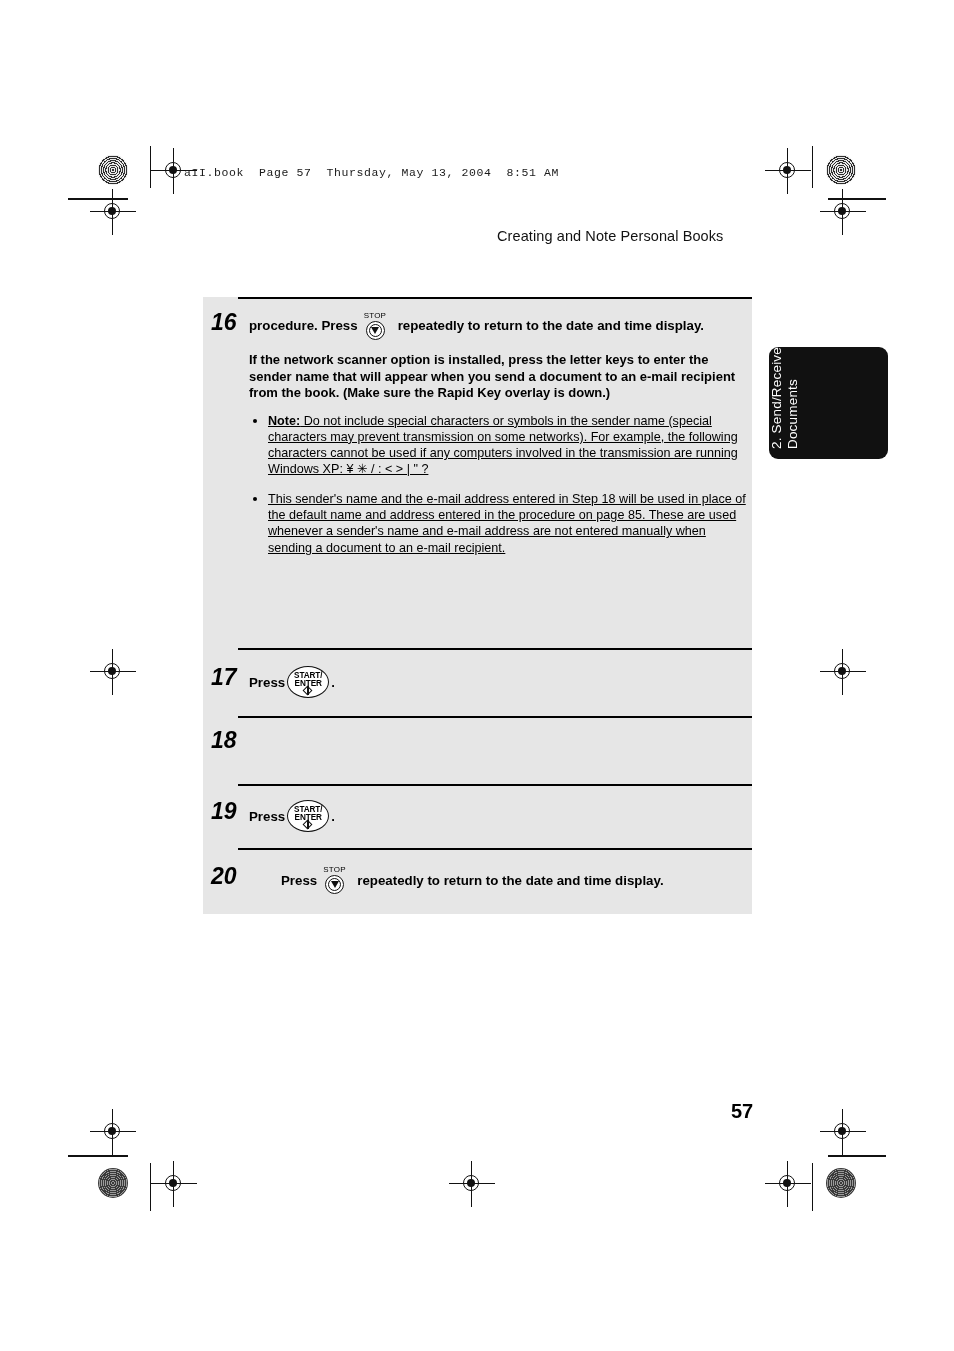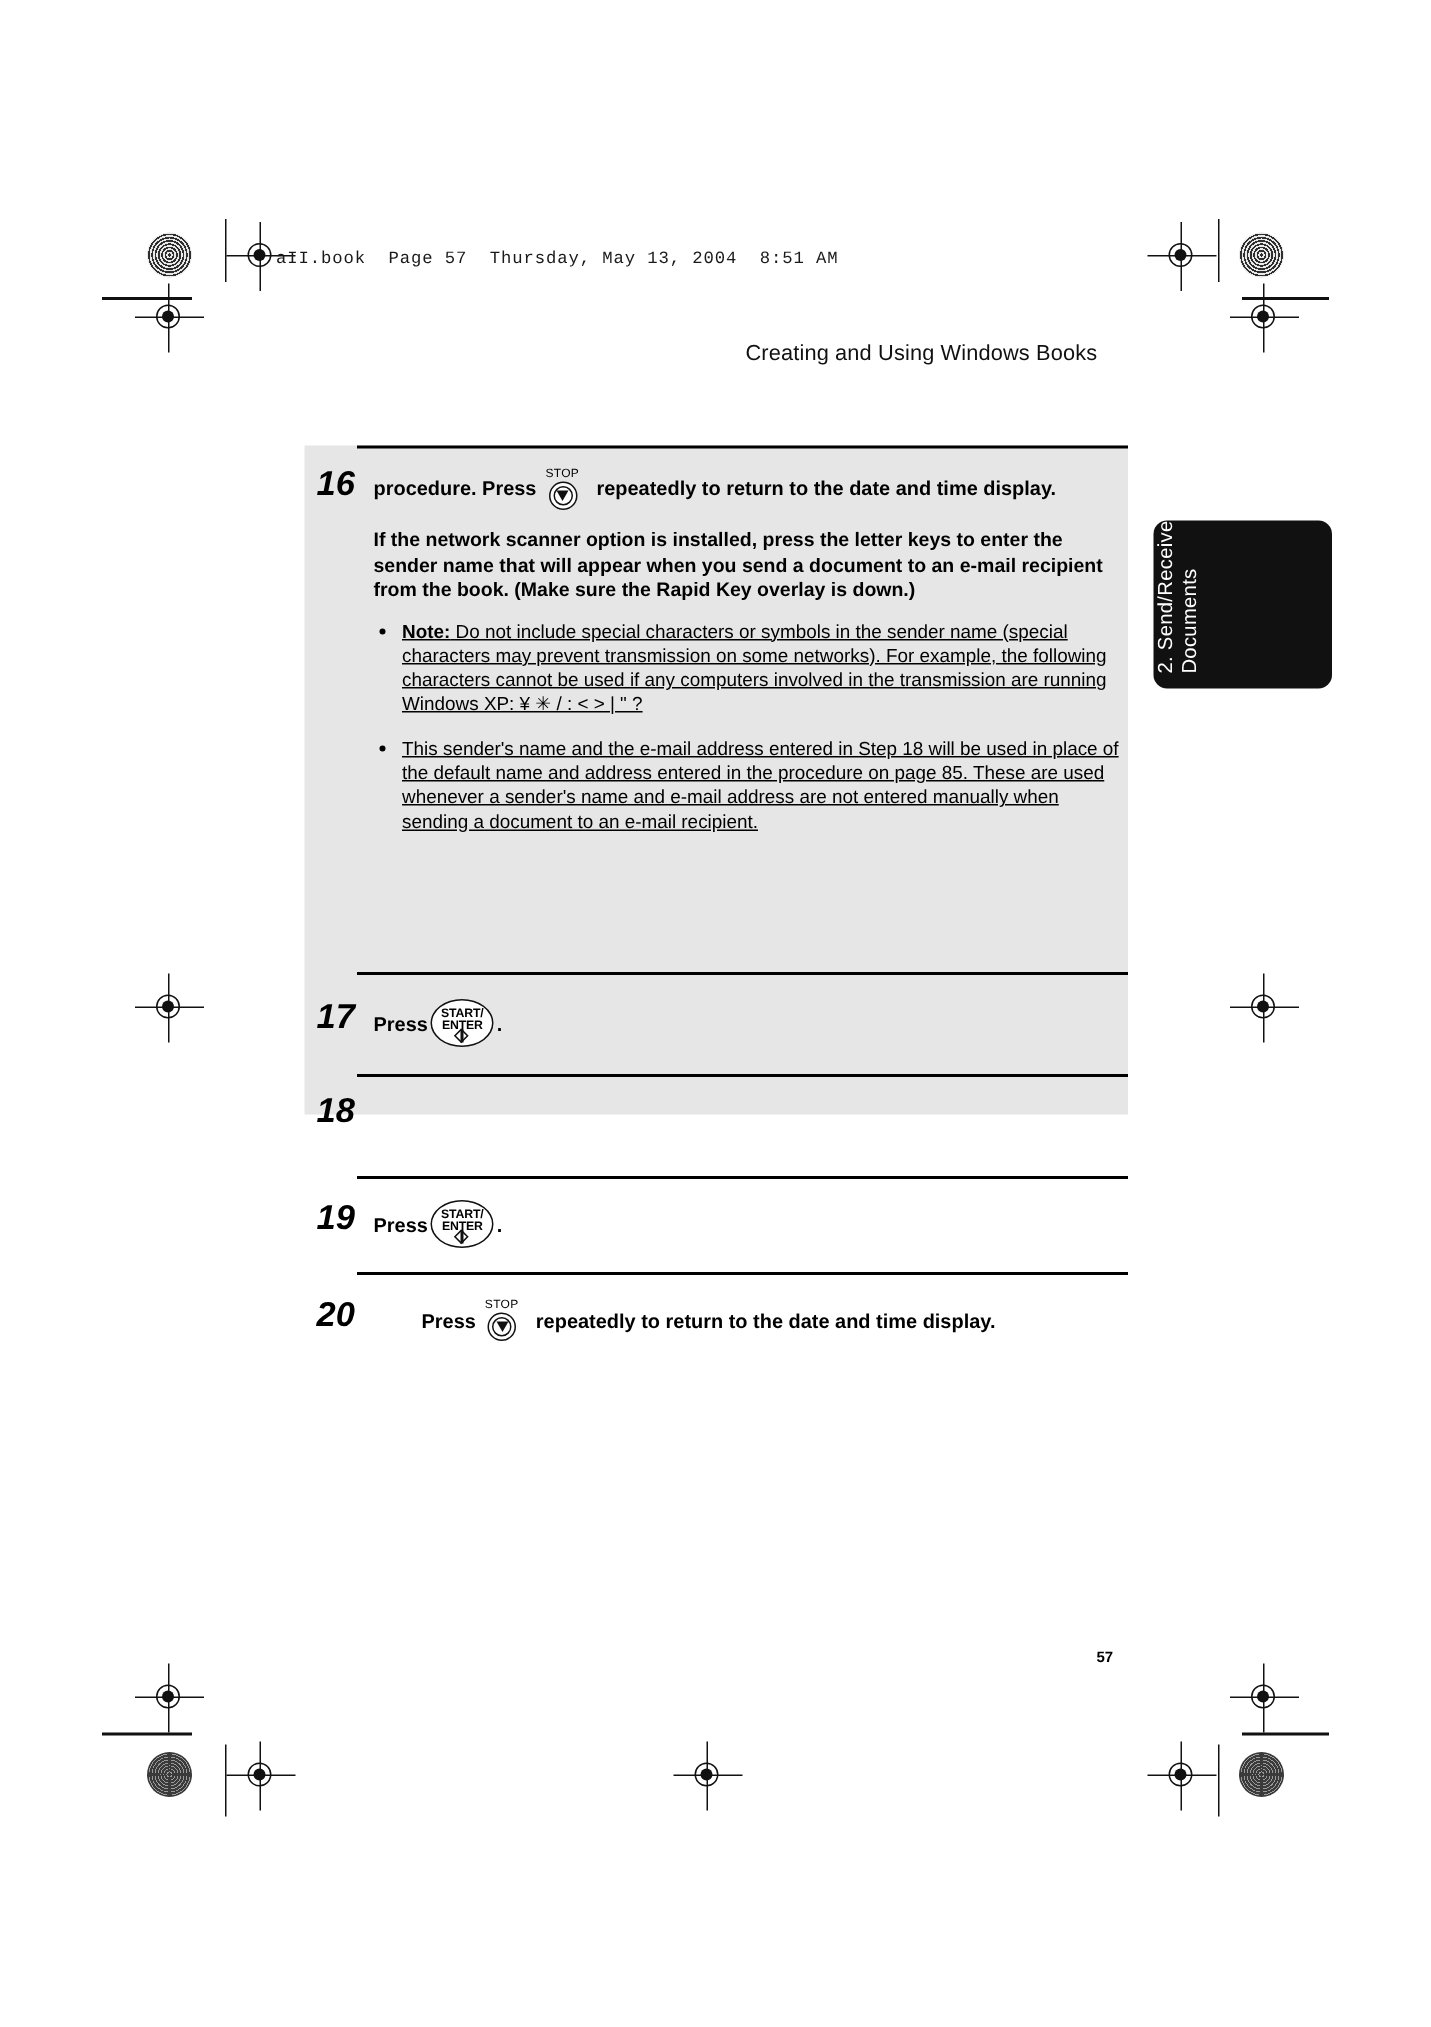--- a/index.html
+++ b/index.html
@@ -272,21 +272,21 @@
   .key-start .pwr .bar {
     position: absolute;
     left: 4.2px; top: -1px;
     width: 1.3px; height: 9px;
     background: #111;
   }
 
   
   .folio {
     position: absolute;
-    font-size: 10px;
+    font-size: 20px;
     font-weight: bold;
   }
 </style>
 </head>
 <body>
 
 <div class="reg-dot" style="left:98px; top:155px;"></div>
 <div class="trim-line" style="left:150px; top:146px; width:1px; height:42px;"></div>
 <div class="reg-target" style="left:157px; top:154px;">
   <div class="vline"></div>
@@ -370,28 +370,28 @@
   <div class="vline"></div>
     <div class="hline"></div>
   <div class="ring"></div>
     <div class="dot"></div>
 </div>
 <div class="trim-line" style="left:812px; top:1163px; width:1px; height:48px;"></div>
 <div class="reg-dot dense" style="left:826px; top:1168px;"></div>
 
 <div class="fileinfo" style="left:184px; top:166px;">aII.book  Page 57  Thursday, May 13, 2004  8:51 AM</div>
 
-<div class="running-head" style="left:497px; top:228px;">Creating and Using Windows Books</div>
+<div class="running-head" style="left:497px; top:228px;">Creating and Note Personal Books</div>
 
 <div class="side-tab" style="left:769px; top:347px; width:119px; height:112px;">
   <div class="tab-text">2. Send/Receive
 Documents</div>
 </div>
 
-<div class="panel" style="left:203px; top:297px; width:549px; height:446px;">
+<div class="panel" style="left:203px; top:297px; width:549px; height:617px;">
 
   <div class="rule" style="position:absolute; left:35px; top:0px; width:514px;"></div>
 
   <div class="step" style="position:absolute; left:8px; top:14px; width:541px;">
     <div class="step-num">16</div>
     <div class="step-body">
 
 
       <div class="press-line" style="line-height:30px;">
         <span>procedure. Press</span>

